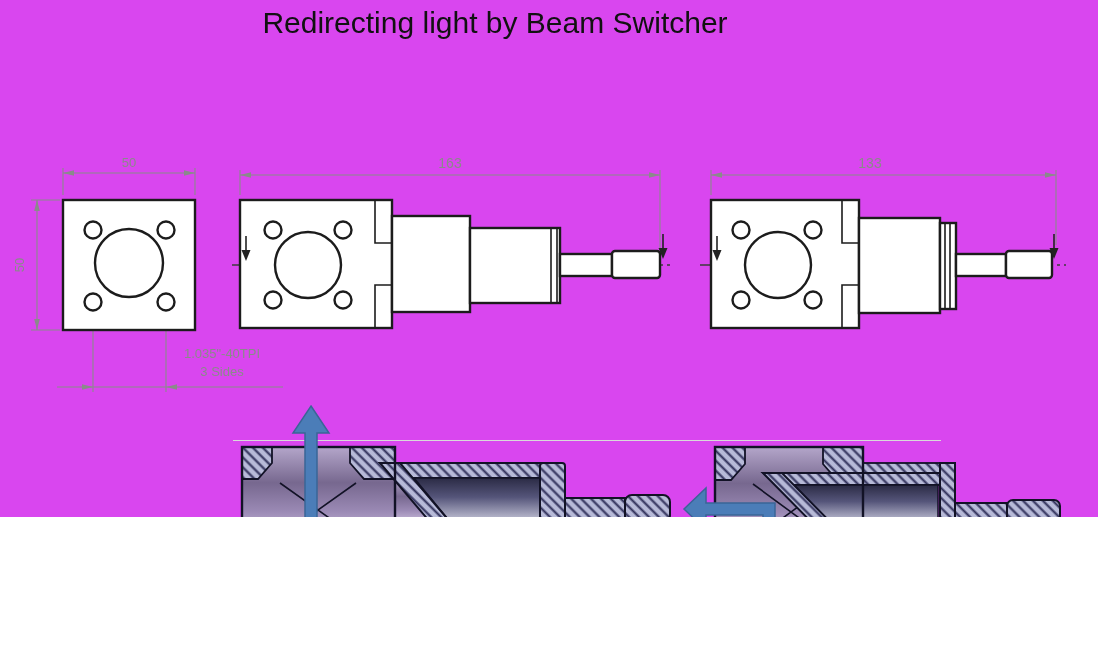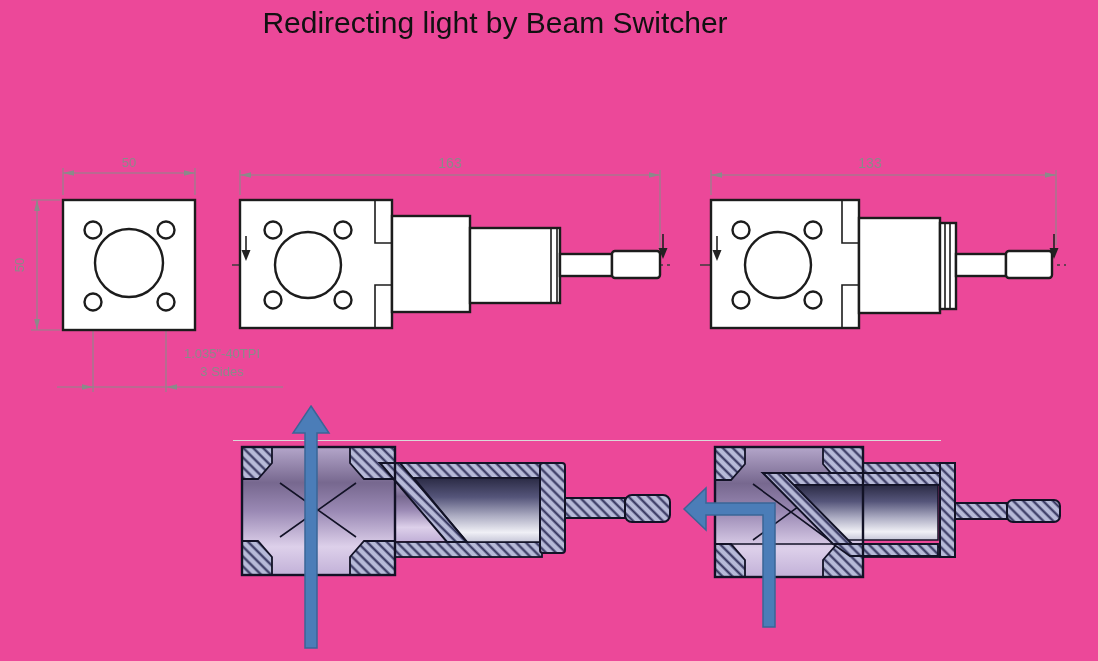--- a/index.html
+++ b/index.html
@@ -1,17 +1,17 @@
 <!DOCTYPE html>
 <html style="--arrow-blue: #4b7db8; --arrow-blue-dark: #3a6597; --outline-dark: #1c1c1c; --dimension-gray: #8a8a8a; --hatch-fill: #b7bad8; --hatch-line: #30305a; --purple-mid: #9a89b4; --metal-dark: #2b2b45;"><head>
 <meta charset="utf-8">
 <style>
   html,body{margin:0;padding:0;background:#ffffff;}
   #slide{
-    position:relative;width:1098px;height:661px;background:#ec4899;overflow:hidden;
+    position:relative;width:1098px;height:517px;background:#d946ef;overflow:hidden;
     font-family:"Liberation Sans",sans-serif;
   }
   #title{
     position:absolute;left:0;top:6px;width:990px;text-align:center;
     font-size:30px;font-weight:500;color:#111111;letter-spacing:0;
   }
   .abs{position:absolute;}
   .faint-line{position:absolute;left:233px;top:440px;width:708px;height:1px;background:#d9d9d9;}
   svg text{font-family:"Liberation Sans",sans-serif;}
   .dim-t{fill:#8a8a8a;font-size:13px;}

